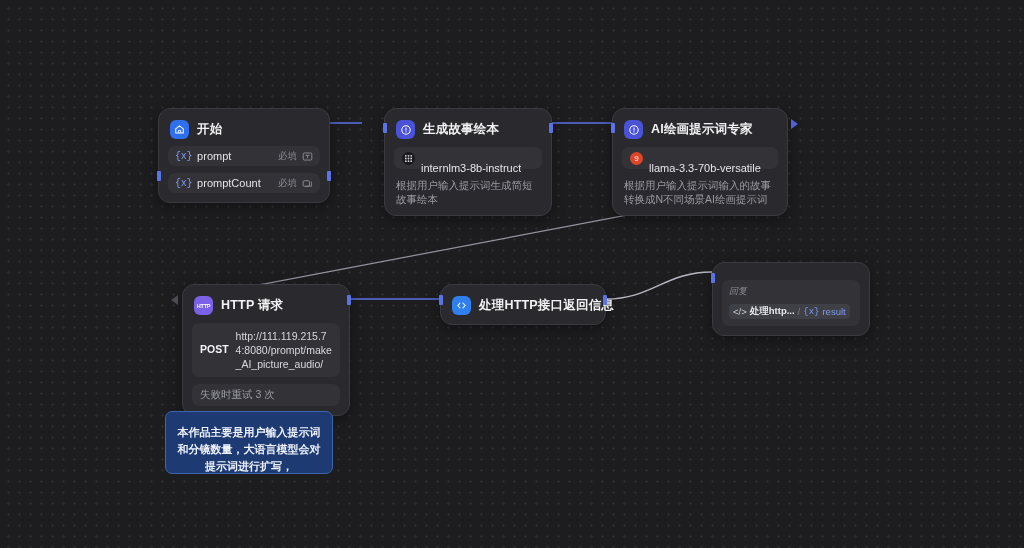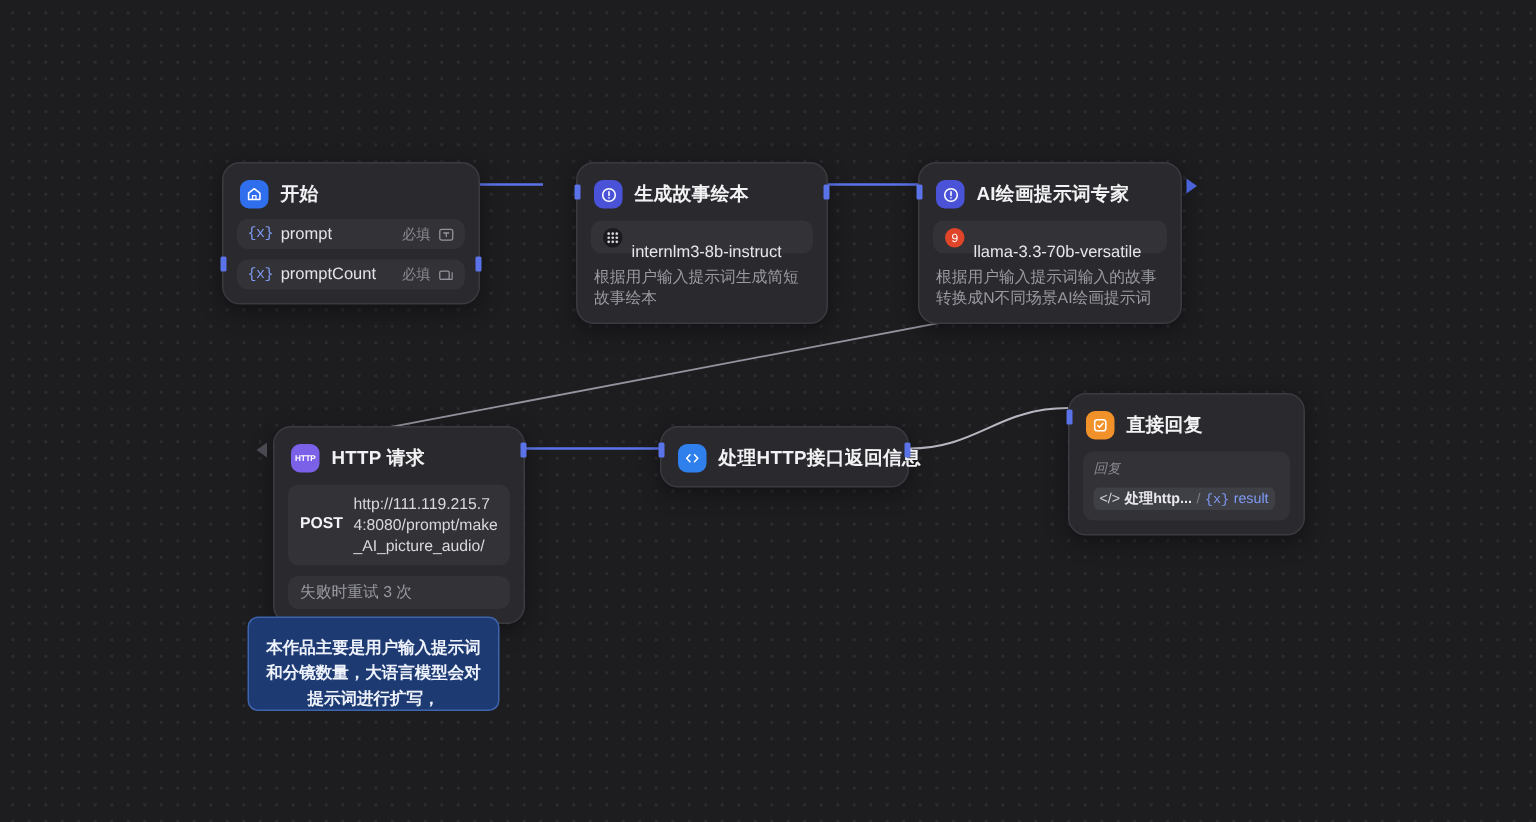--- a/index.html
+++ b/index.html
@@ -254,21 +254,21 @@
 
     <path d="M 530 123 L 620 123" stroke="#5b73e8" stroke-width="1.6" fill="none"></path>
 
     <path d="M 786 185 L 190 298" stroke="#a9a9b6" stroke-width="1.2" fill="none" opacity="0.85"></path>
 
     <path d="M 350 299 L 440 299" stroke="#5b73e8" stroke-width="1.6" fill="none"></path>
 
     <path d="M 606 299 C 652 299, 665 272, 712 272" stroke="#b7b7c2" stroke-width="1.4" fill="none"></path>
   </svg>
 
-  <div class="node" style="left:148px; top:108px; width:172px;">
+  <div class="node" style="left:158px; top:108px; width:172px;">
     <div class="node-head">
       <span class="nicon ic-blue">
         <svg width="11" height="11" viewBox="0 0 16 16" fill="none" stroke="#fff" stroke-width="1.5" stroke-linejoin="round">
           <path d="M2.5 7 L8 2.6 L13.5 7 V13 H2.5 Z"></path>
           <path d="M6.3 13 V9.4 H9.7 V13" stroke-width="1.2"></path>
         </svg>
       </span>
       <span class="node-title">开始</span>
     </div>
 
@@ -383,29 +383,20 @@
           <path d="M10.2 4.6 L13.4 8 L10.2 11.4"></path>
         </svg>
       </span>
       <span class="node-title">处理HTTP接口返回信息</span>
     </div>
     <div class="port" style="left:-2px; top:10px;"></div>
     <div class="port" style="right:-2px; top:10px;"></div>
   </div>
 
   <div class="node" style="left:712px; top:262px; width:158px;">
-    <div class="node-head">
-      <span class="nicon ic-orange">
-        <svg width="11" height="11" viewBox="0 0 16 16" fill="none" stroke="#fff" stroke-width="1.5" stroke-linejoin="round">
-          <rect x="2.6" y="2.6" width="10.8" height="10.8" rx="2.6"></rect>
-          <path d="M5.6 8.2 L7.3 9.9 L10.6 6.2" stroke-linecap="round"></path>
-        </svg>
-      </span>
-      <span class="node-title">直接回复</span>
-    </div>
 
     <div class="reply-box">
       <div class="reply-label">回复</div>
       <span class="ref-chip">
         <span class="ref-code">&lt;/&gt;</span>
         <span class="ref-src">处理http...</span>
         <span class="ref-sep">/</span>
         <span class="ref-x">{x}</span>
         <span class="ref-val">result</span>
       </span>

